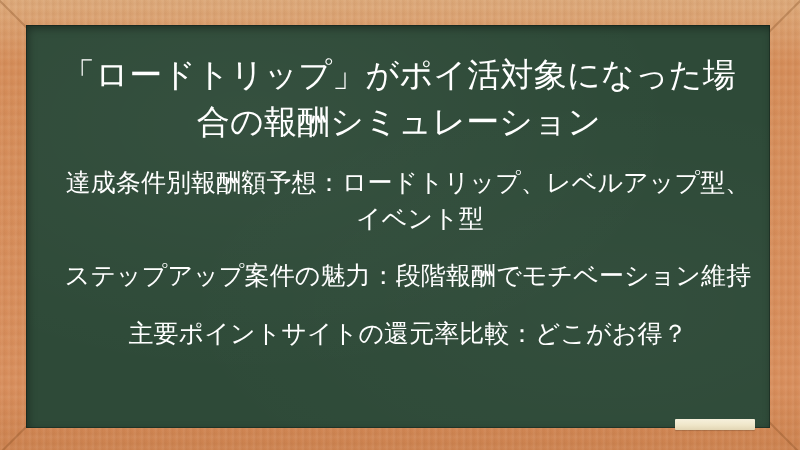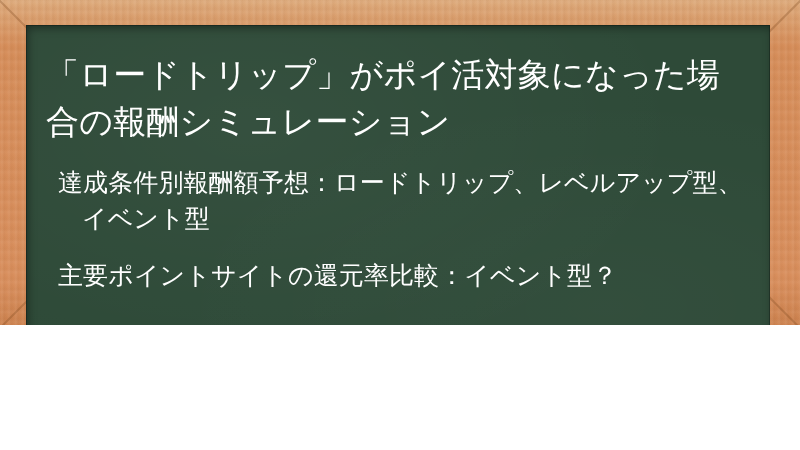--- a/index.html
+++ b/index.html
@@ -11,24 +11,25 @@
     width: 800px;
     height: 450px;
     overflow: hidden;
     font-family: "DejaVu Sans", "Liberation Sans", sans-serif;
   }
 
   
   .slide {
     position: relative;
     width: 800px;
-    height: 325px;
+    height: 450px;
     box-sizing: border-box;
     background: #404040;
     overflow: hidden;
+    text-align: center;
   }
 
   
   .wood-grain {
     position: absolute;
     inset: 0;
     background:
       repeating-linear-gradient(90deg,
         rgba(255,255,255,0.00) 0px,
         rgba(255,255,255,0.05) 2px,
@@ -134,20 +135,21 @@
   <div class="miter tr"></div>
   <div class="miter bl"></div>
   <div class="miter br"></div>
 
   <div class="board">
 
     <h1 class="title">「ロードトリップ」がポイ活対象になった場合の報酬シミュレーション</h1>
 
     <ul class="bullets">
       <li class="bullet">達成条件別報酬額予想：ロードトリップ、レベルアップ型、イベント型</li>
-      <li class="bullet">主要ポイントサイトの還元率比較：イベント型？</li>
+      <li class="bullet">ステップアップ案件の魅力：段階報酬でモチベーション維持</li>
+      <li class="bullet">主要ポイントサイトの還元率比較：どこがお得？</li>
     </ul>
 
   </div>
 
   <div class="chalk"></div>
 
 </div>
 
 </body></html>

